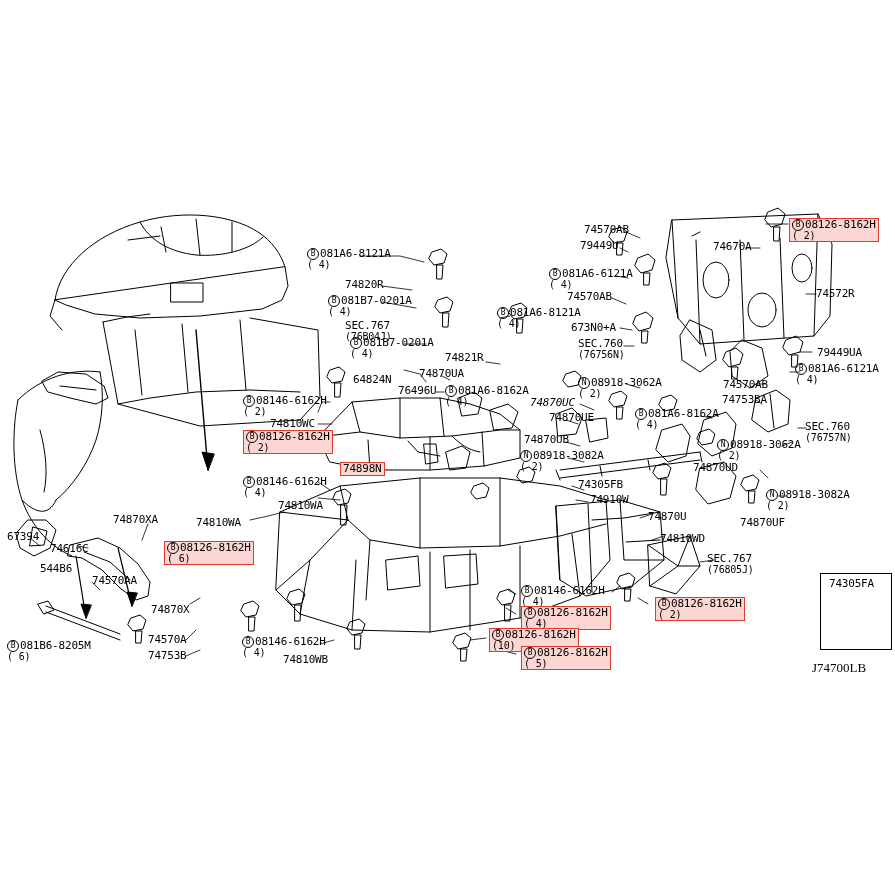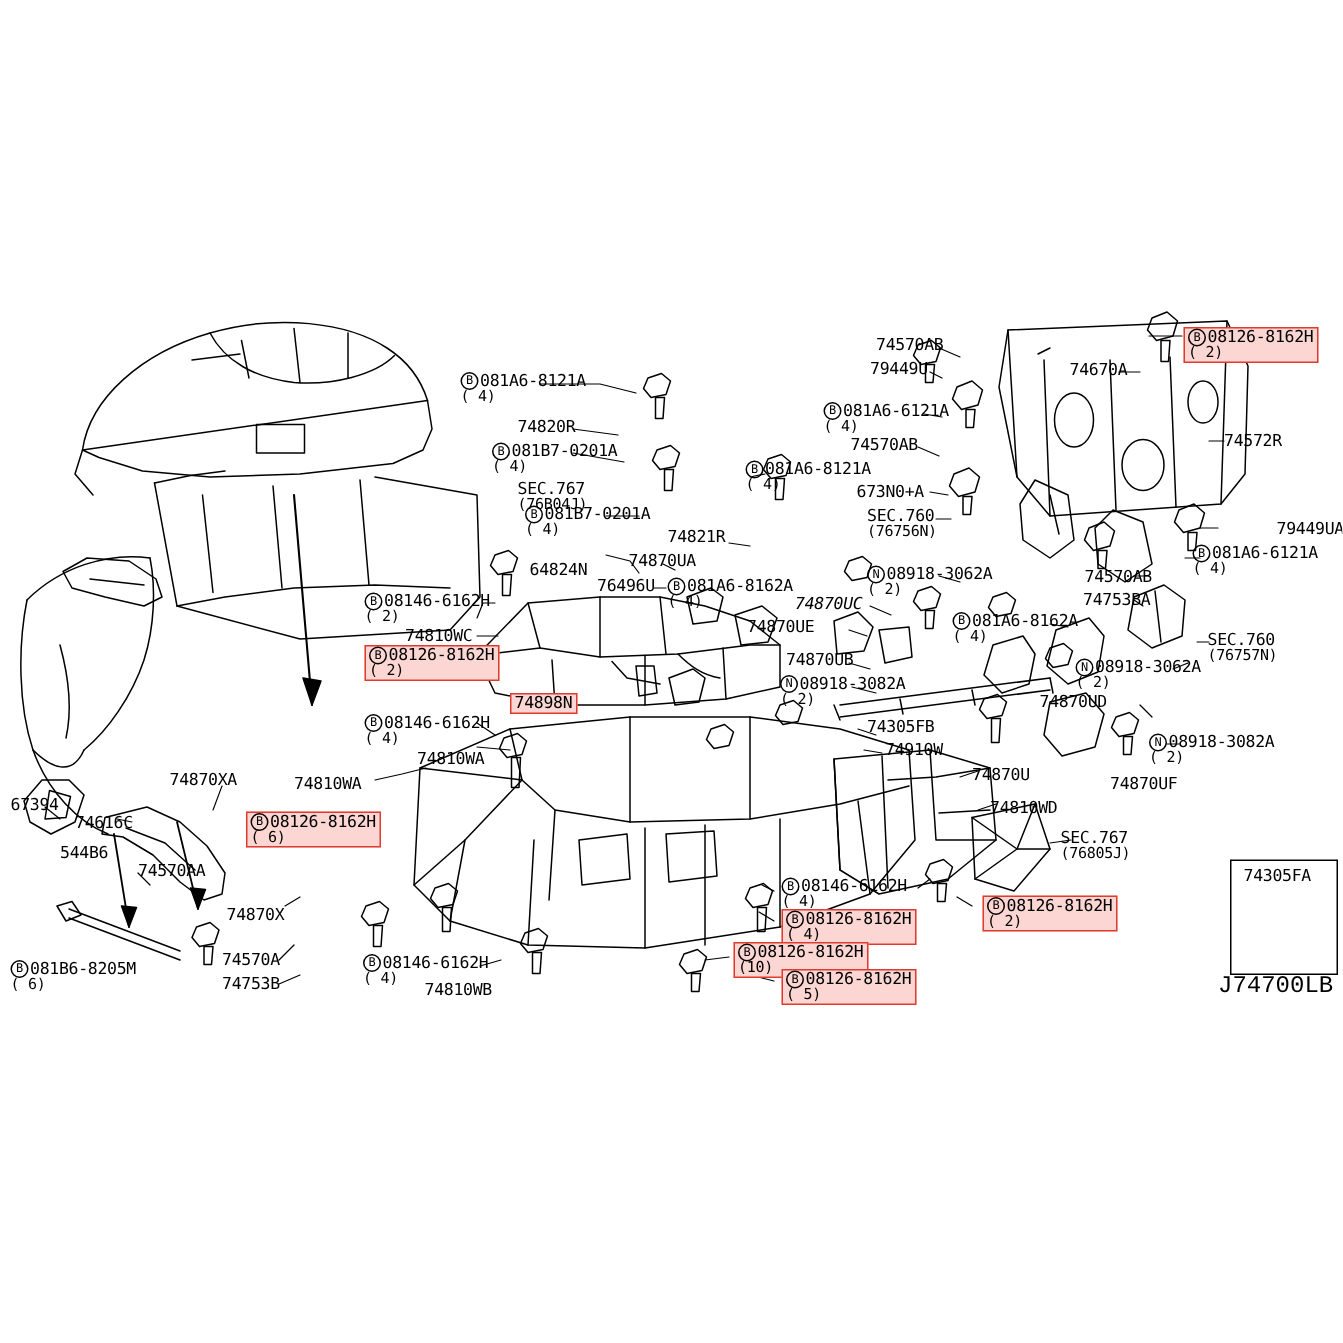--- a/index.html
+++ b/index.html
@@ -13,21 +13,21 @@
   .hl .sub{background:transparent;border:none;}
   .sub{display:block;font-size:10px;line-height:10px;}
   .bcirc{display:inline-block;width:10px;height:10px;border:1px solid #000;border-radius:50%;
          font-size:8px;line-height:10px;text-align:center;vertical-align:middle;margin-right:1px;
          font-family:"DejaVu Sans Mono",monospace;}
   .ncirc{display:inline-block;width:10px;height:10px;border:1px solid #000;border-radius:50%;
          font-size:8px;line-height:10px;text-align:center;vertical-align:middle;margin-right:1px;
          font-family:"DejaVu Sans Mono",monospace;}
   #svgart{position:absolute;left:0;top:0;width:895px;height:895px;}
   .legendbox{position:absolute;border:1px solid #000;background:#fff;}
-  .code{position:absolute;font-size:16px;font-family:Liberation Mono, monospace;}
+  .code{position:absolute;font-size:13px;font-family:Liberation Serif, serif;margin-top:12px;}
 </style>
 </head>
 <body>
 
 <div id="page">
 
   <svg id="svgart" viewBox="0 0 895 895" xmlns="http://www.w3.org/2000/svg">
     <g fill="none" stroke="#000" stroke-width="1" stroke-linejoin="round" stroke-linecap="round">
 
       <path d="M55 300 C60 265 95 235 140 222 C185 209 232 215 258 232 C272 241 281 254 285 267"></path>
@@ -293,21 +293,21 @@
       <div class="lbl" style="left: 7px; top: 640px;"><span class="bcirc">B</span><span>081B6-8205M</span><span class="sub">( 6)</span></div>
       <div class="lbl" style="left: 148px; top: 634px;"><span>74570A</span></div>
       <div class="lbl" style="left: 148px; top: 650px;"><span>74753B</span></div>
       <div class="lbl" style="left: 242px; top: 636px;"><span class="bcirc">B</span><span>08146-6162H</span><span class="sub">( 4)</span></div>
       <div class="lbl" style="left: 283px; top: 654px; text-align: center;"><span>74810WB</span></div>
       <div class="lbl" style="left: 497px; top: 307px;"><span class="bcirc">B</span><span>081A6-8121A</span><span class="sub">( 4)</span></div>
       <div class="lbl" style="left: 445px; top: 352px;"><span>74821R</span></div>
       <div class="lbl" style="left: 419px; top: 368px; text-align: right;"><span>74870UA</span></div>
       <div class="lbl" style="left: 398px; top: 385px;"><span>76496U</span></div>
       <div class="lbl" style="left: 445px; top: 385px;"><span class="bcirc">B</span><span>081A6-8162A</span><span class="sub">( 4)</span></div>
-      <div class="lbl" style="left: 498px; top: 412px;"><span>74870UE</span></div>
+      <div class="lbl" style="left: 549px; top: 412px;"><span>74870UE</span></div>
       <div class="lbl" style="left: 524px; top: 434px;"><span>74870UB</span></div>
       <div class="lbl" style="left: 520px; top: 450px;"><span class="ncirc">N</span><span>08918-3082A</span><span class="sub">( 2)</span></div>
       <div class="hl" style="left: 340px; top: 462px;"><span>74898N</span></div>
       <div class="lbl" style="left: 578px; top: 479px; text-align: center;"><span>74305FB</span></div>
       <div class="lbl" style="left: 590px; top: 494px;"><span>74910W</span></div>
       <div class="lbl" style="left: 648px; top: 511px;"><span>74870U</span></div>
       <div class="lbl" style="left: 660px; top: 533px;"><span>74810WD</span></div>
       <div class="lbl" style="left: 707px; top: 553px;"><span>SEC.767</span><span class="sub">(76805J)</span></div>
       <div class="lbl" style="left: 521px; top: 585px;"><span class="bcirc">B</span><span>08146-6162H</span><span class="sub">( 4)</span></div>
       <div class="hl" style="left: 521px; top: 606px;"><span class="bcirc">B</span><span>08126-8162H</span><span class="sub">( 4)</span></div>
@@ -323,20 +323,20 @@
       <div class="lbl" style="left: 578px; top: 377px;"><span class="ncirc">N</span><span>08918-3062A</span><span class="sub">( 2)</span></div>
       <div class="lbl" style="left: 530px; top: 397px; font-style: italic;"><span>74870UC</span></div>
       <div class="lbl" style="left: 635px; top: 408px;"><span class="bcirc">B</span><span>081A6-8162A</span><span class="sub">( 4)</span></div>
       <div class="lbl" style="left: 717px; top: 439px;"><span class="ncirc">N</span><span>08918-3062A</span><span class="sub">( 2)</span></div>
       <div class="lbl" style="left: 693px; top: 462px;"><span>74870UD</span></div>
       <div class="lbl" style="left: 766px; top: 489px;"><span class="ncirc">N</span><span>08918-3082A</span><span class="sub">( 2)</span></div>
       <div class="lbl" style="left: 740px; top: 517px;"><span>74870UF</span></div>
       <div class="hl" style="left: 789px; top: 218px;"><span class="bcirc">B</span><span>08126-8162H</span><span class="sub">( 2)</span></div>
       <div class="lbl" style="left: 713px; top: 241px;"><span>74670A</span></div>
       <div class="lbl" style="left: 816px; top: 288px;"><span>74572R</span></div>
-      <div class="lbl" style="left: 817px; top: 347px; margin-left: 34px;"><span>79449UA</span></div>
+      <div class="lbl" style="left: 817px; top: 347px;"><span>79449UA</span></div>
       <div class="lbl" style="left: 795px; top: 363px;"><span class="bcirc">B</span><span>081A6-6121A</span><span class="sub">( 4)</span></div>
       <div class="lbl" style="left: 723px; top: 379px;"><span>74570AB</span></div>
       <div class="lbl" style="left: 722px; top: 394px;"><span>74753BA</span></div>
       <div class="lbl" style="left: 805px; top: 421px;"><span>SEC.760</span><span class="sub">(76757N)</span></div>
     </div>
 
 </div>
 
 </body></html>

